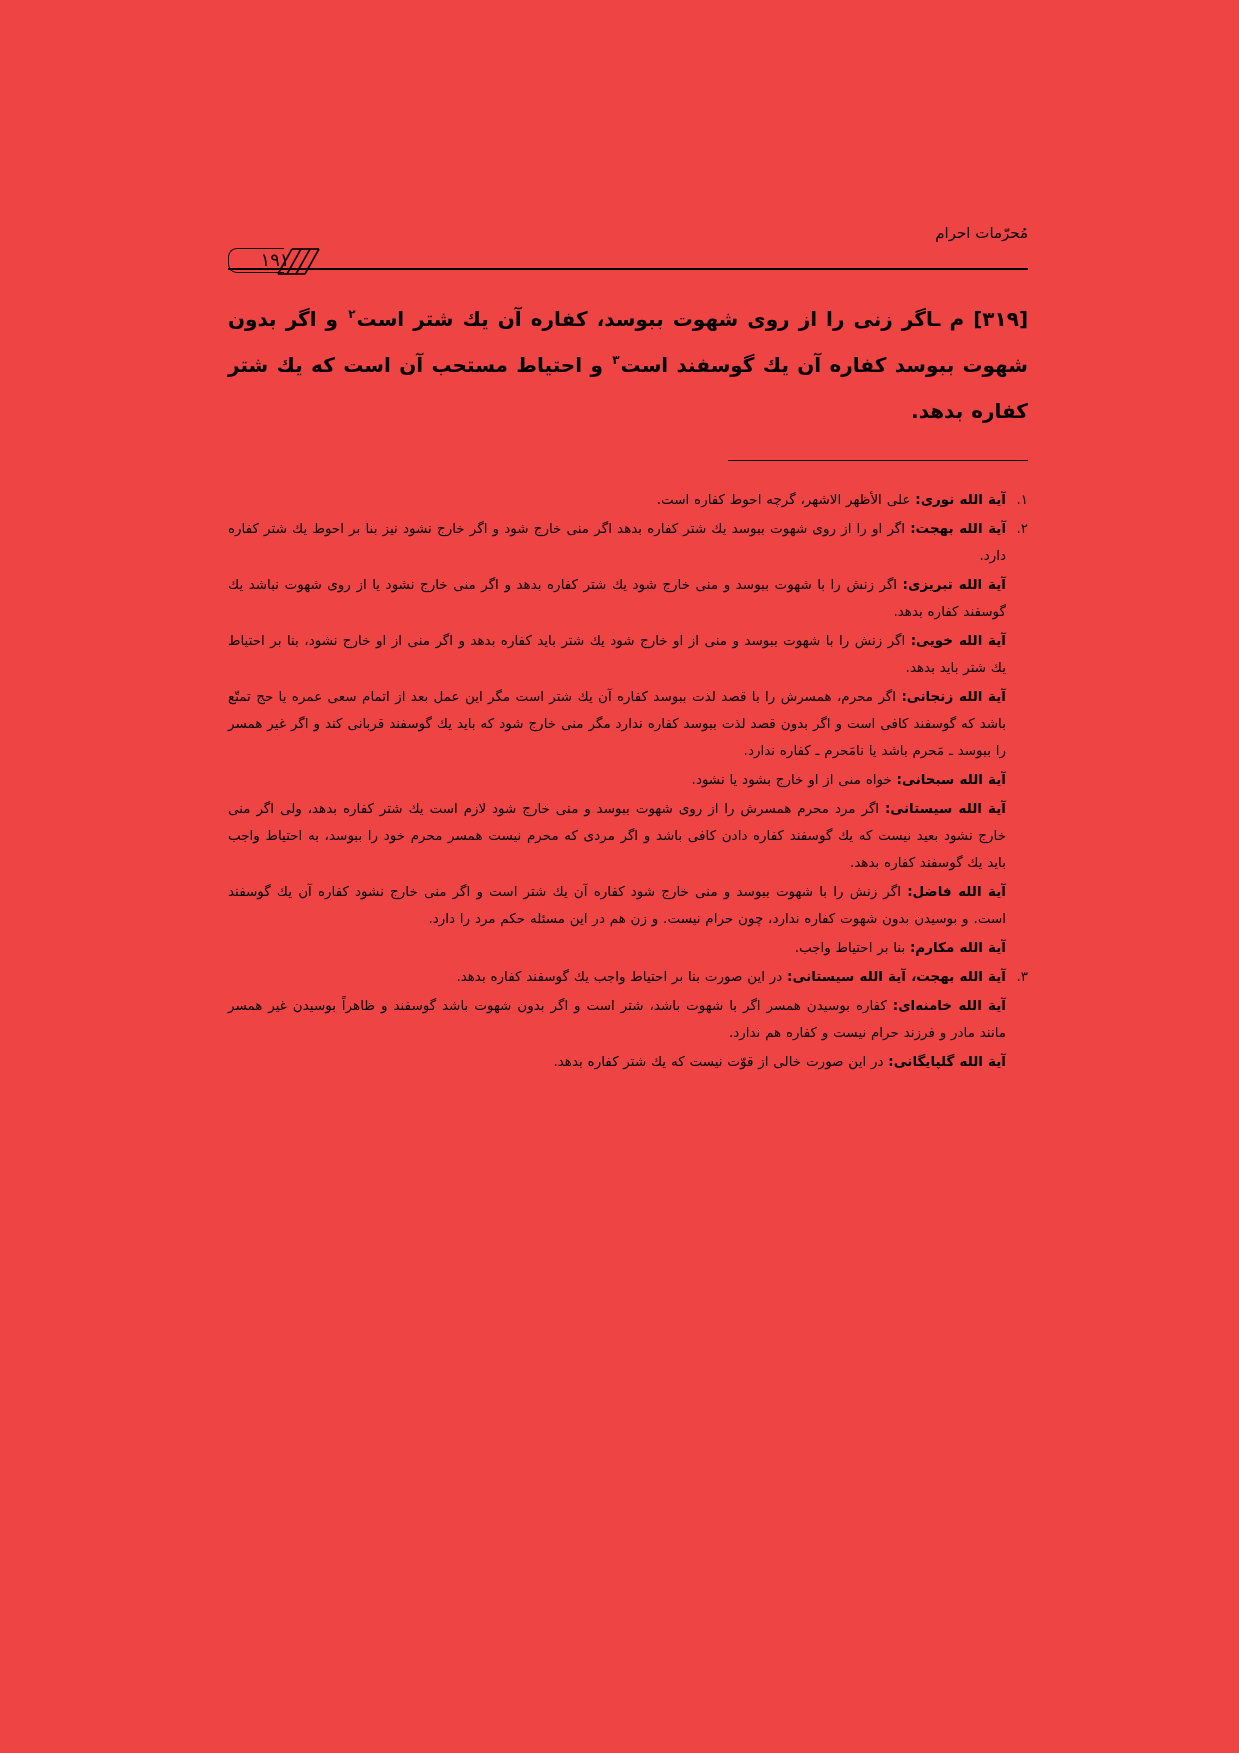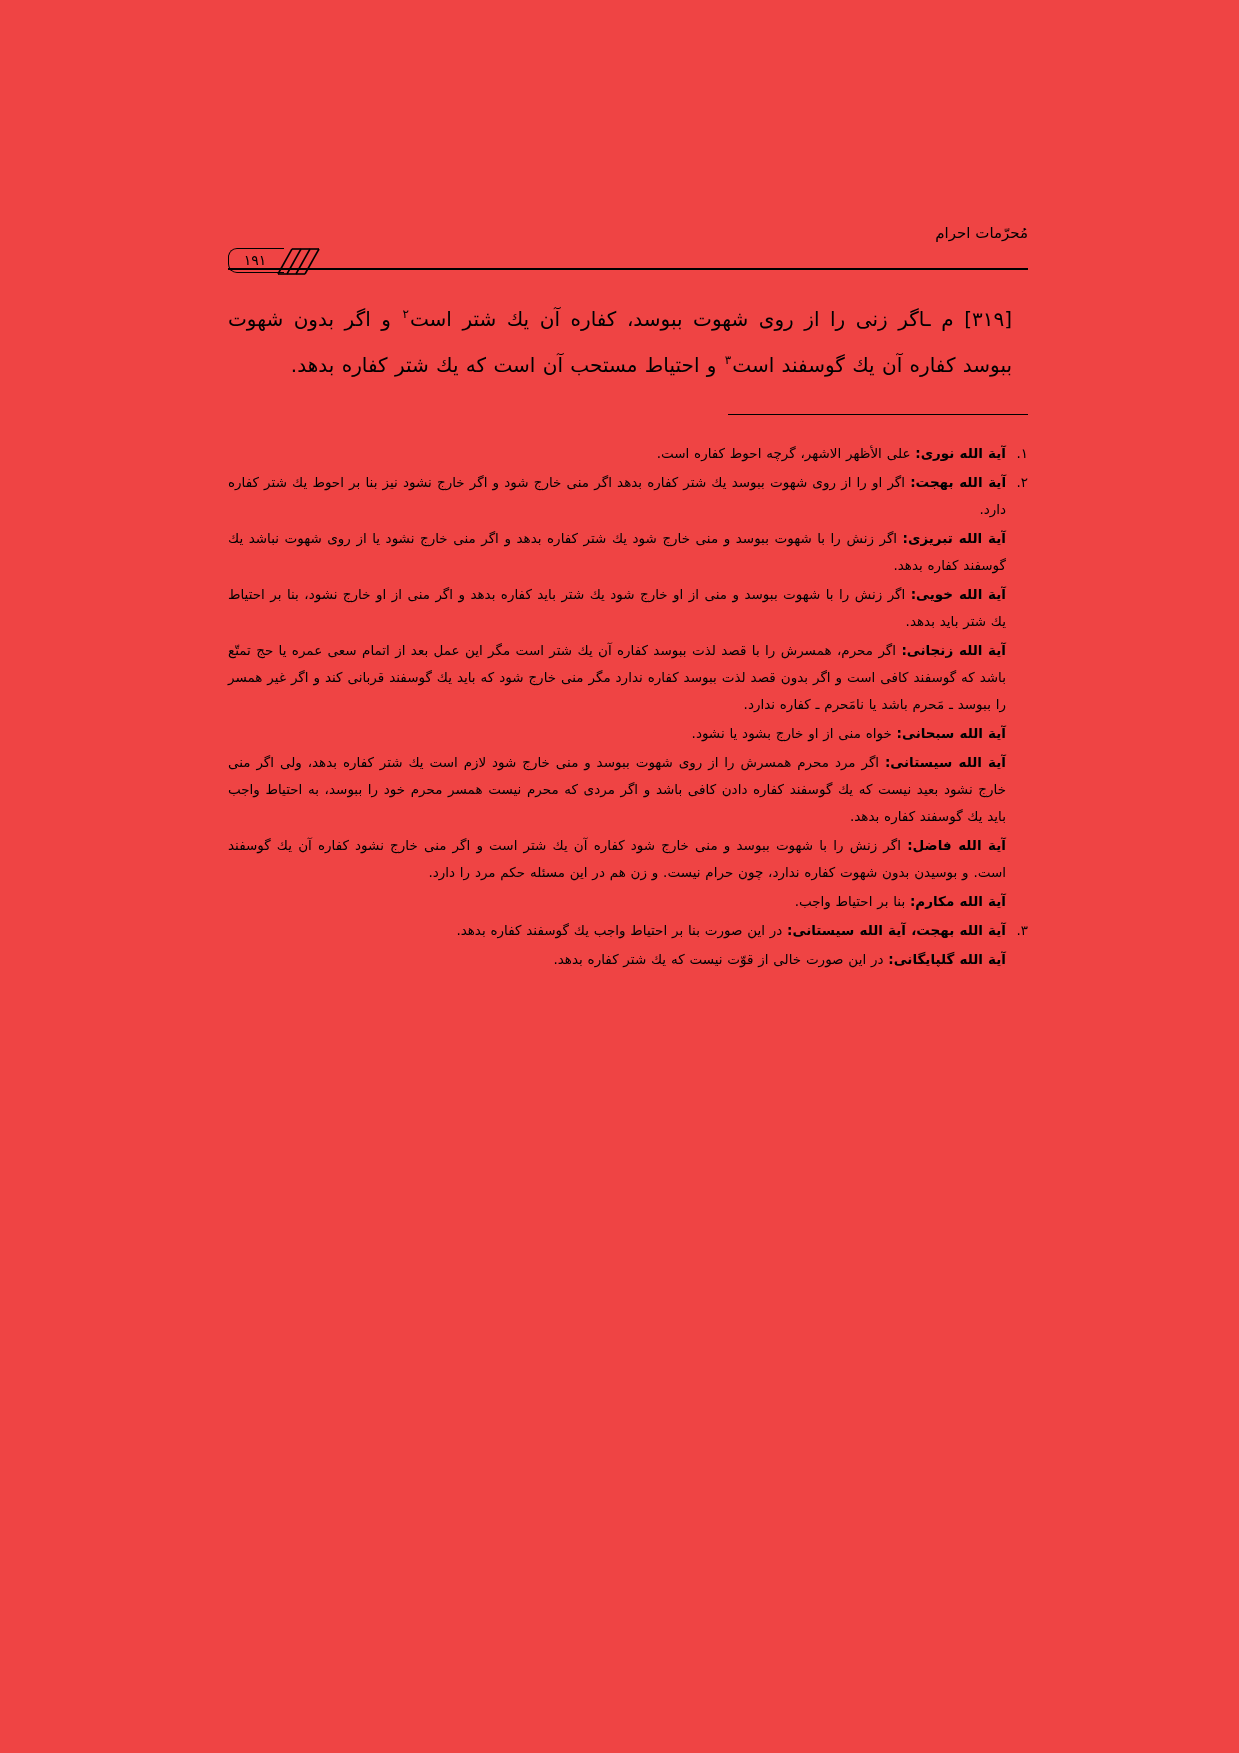--- a/index.html
+++ b/index.html
@@ -68,25 +68,25 @@
     width: 56px;
     height: 25px;
     border: 1.6px solid #000;
     border-right: none;
     border-top-left-radius: 9px;
     border-bottom-left-radius: 9px;
     box-sizing: border-box;
   }
   .badge-num {
     position: absolute;
-    left: 4px;
+    left: 24px;
     top: 2px;
     width: 46px;
     text-align: center;
-    font-size: 14px;
+    font-size: 18px;
     line-height: 20px;
     direction: rtl;
   }
   .badge-slashes {
     position: absolute;
     left: 52px;
     top: 0;
     width: 50px;
     height: 25px;
     overflow: visible;
@@ -100,26 +100,27 @@
     text-align: justify;
     text-align-last: right;
   }
   p.body-line {
     margin: 0 0 0 0;
     font-size: 20px;
     line-height: 42px;
     letter-spacing: 0;
   }
   p.body-para {
-    margin: 22px 16px 0 0;
+    margin: 22px 0 0 0;
     font-size: 20px;
     line-height: 46px;
     text-align: justify;
     text-align-last: right;
     word-spacing: 1px;
+    font-weight: bold;
   }
   sup.fn {
     font-size: 12px;
     vertical-align: super;
     line-height: 0;
     padding: 0 1px;
   }
 
   
   .fn-rule-wrap {
@@ -283,20 +284,27 @@
       <div class="fn-item">
         <div class="fn-marker">۳.</div>
         <div class="fn-body">
           <span class="marja">آية الله بهجت، آية الله سيستانى:</span>
           <span>در اين صورت بنا بر احتياط واجب يك گوسفند كفاره بدهد.</span>
         </div>
       </div>
       <div class="fn-item fn-sub">
         <div class="fn-marker blank">.</div>
         <div class="fn-body">
+          <span class="marja">آية الله خامنه‌اى:</span>
+          <span>كفاره بوسيدن همسر اگر با شهوت باشد، شتر است و اگر بدون شهوت باشد گوسفند و ظاهراً بوسيدن غير همسر مانند مادر و فرزند حرام نيست و كفاره هم ندارد.</span>
+        </div>
+      </div>
+      <div class="fn-item fn-sub">
+        <div class="fn-marker blank">.</div>
+        <div class="fn-body">
           <span class="marja">آية الله گلپايگانى:</span>
           <span>در اين صورت خالى از قوّت نيست كه يك شتر كفاره بدهد.</span>
         </div>
       </div>
 
     </div>
   </div>
 </div>
 
 </body></html>

